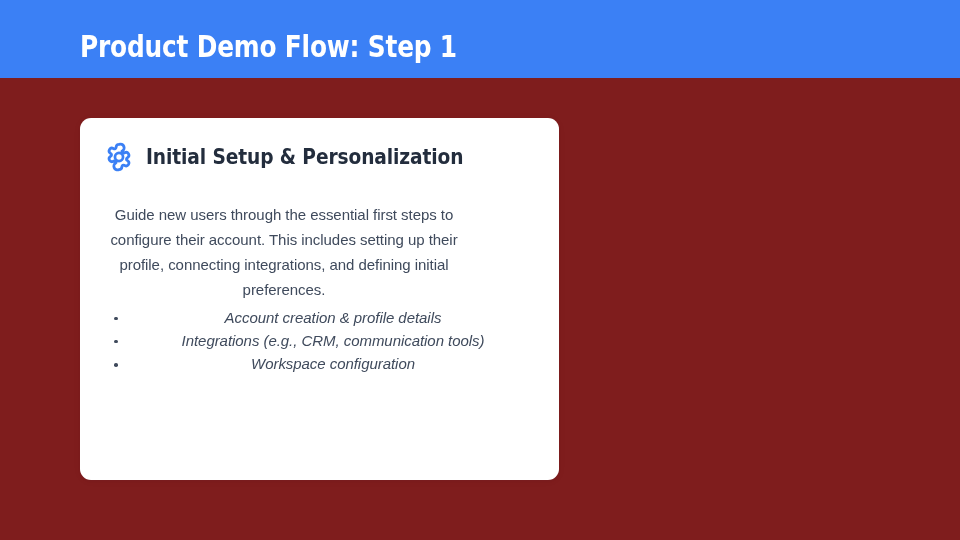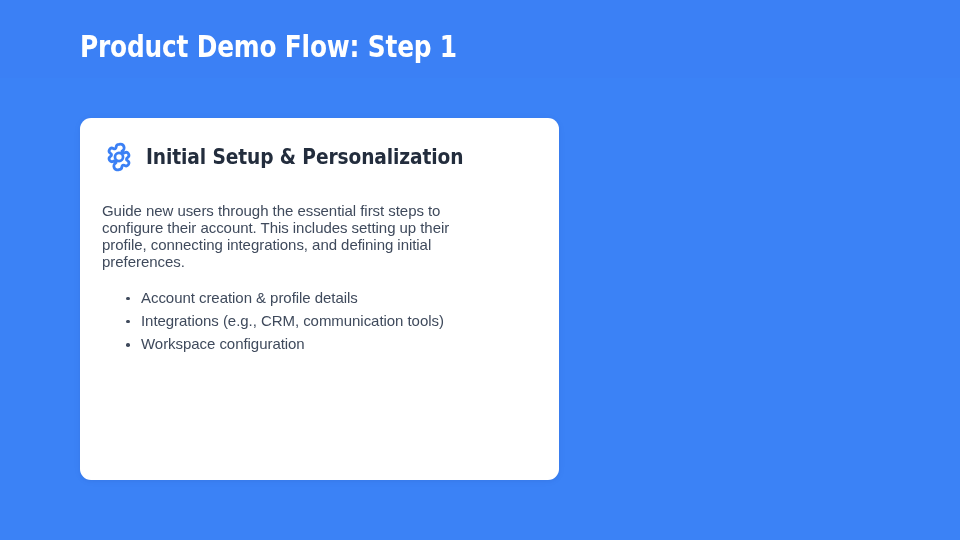--- a/index.html
+++ b/index.html
@@ -12,21 +12,21 @@
     overflow: hidden;
     background: #f7f9fc;
     font-family: "Liberation Sans", sans-serif;
     -webkit-font-smoothing: antialiased;
   }
 
   .page {
     position: relative;
     width: 960px;
     height: 540px;
-    background: #3b82f6;
+    background: #7f1d1d;
   }
 
   
   .header-band {
     position: absolute;
     left: 0;
     top: 0;
     width: 960px;
     height: 78px;
     background: #3b80f5;
@@ -52,20 +52,21 @@
     position: absolute;
     left: 80px;
     top: 118px;
     width: 479px;
     height: 362px;
     background: #ffffff;
     border-radius: 11px;
     box-shadow: 0 1px 3px rgba(25, 40, 70, 0.05),
                 0 1px 10px rgba(25, 40, 70, 0.035);
     box-sizing: border-box;
+    text-align: center;
   }
 
   .card-head {
     position: absolute;
     left: 22px;
     top: 22px;
     display: flex;
     align-items: center;
     gap: 10px;
     height: 34px;
@@ -94,29 +95,30 @@
     left: 22px;
     top: 84px;
     right: 18px;
   }
 
   .card-paragraph {
     margin: 0;
     width: 364px;
     font-family: "Liberation Sans", sans-serif;
     font-size: 15px;
-    line-height: 17px;
+    line-height: 25px;
     color: #3f4a5c;
     letter-spacing: -0.05px;
   }
 
   .card-list {
-    margin: 16px;
+    margin: 4px;
     padding: 0;
     list-style: none;
+    font-style: italic;
   }
   .card-list li {
     position: relative;
     padding-left: 23px;
     font-family: "Liberation Sans", sans-serif;
     font-size: 15px;
     line-height: 23.2px;
     color: #3f4a5c;
     letter-spacing: -0.05px;
     white-space: nowrap;

